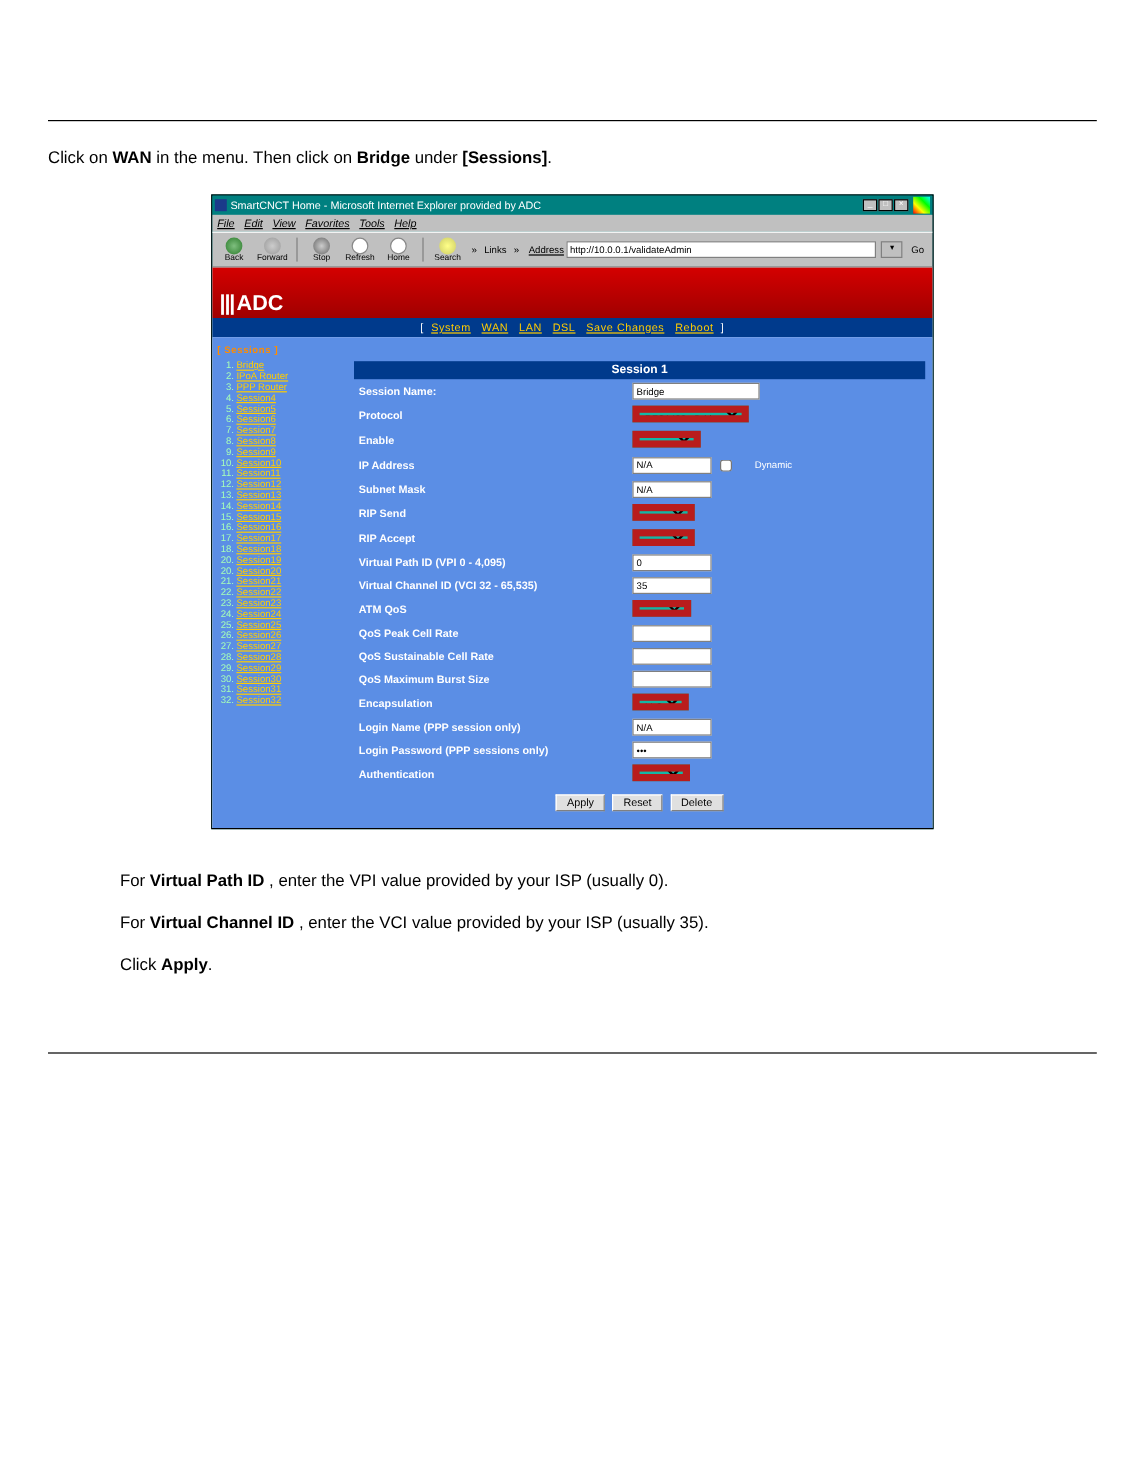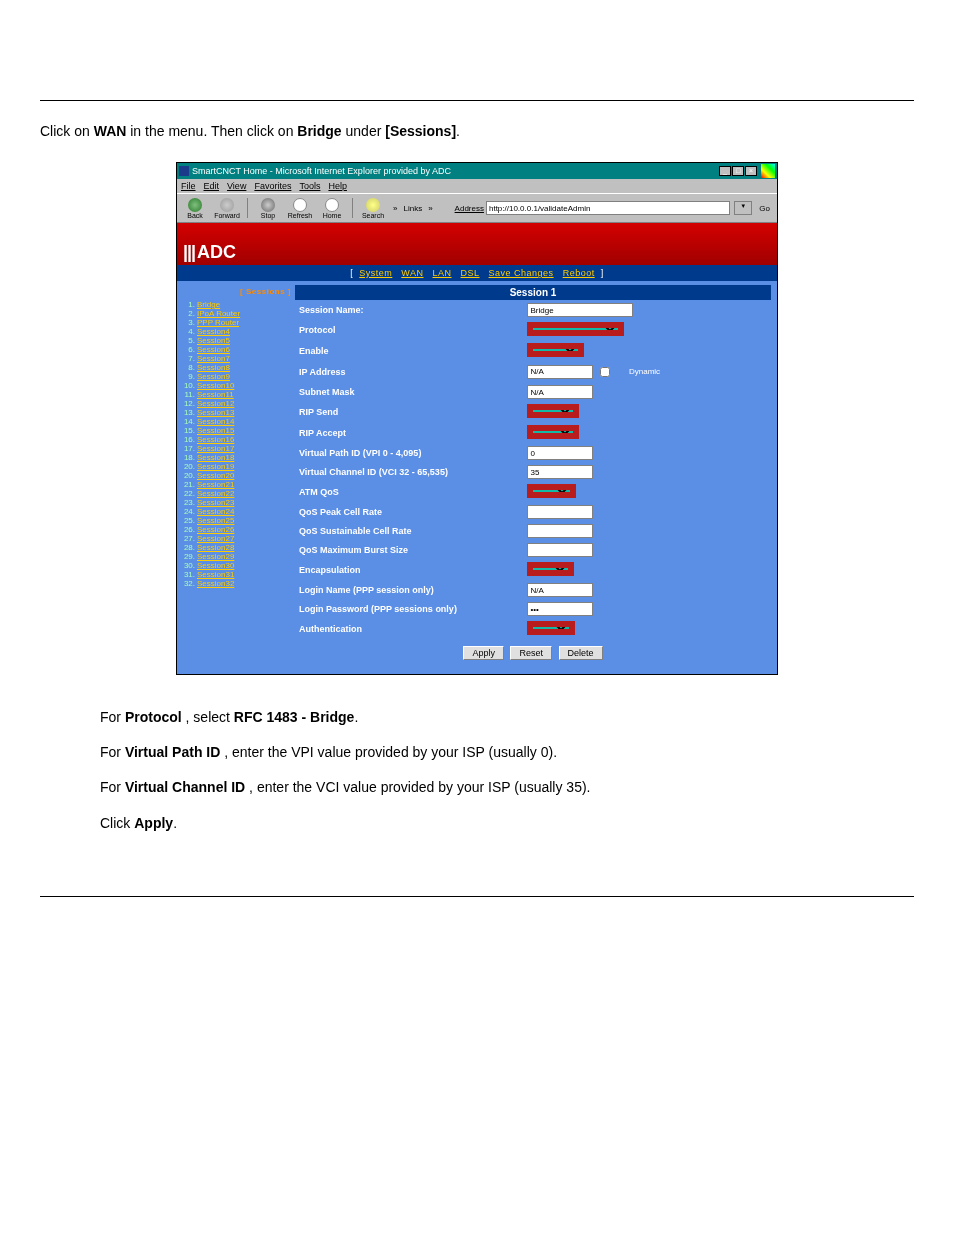--- a/index.html
+++ b/index.html
@@ -49,20 +49,21 @@
   .ie-title .wbtn.close { background:#c0c0c0;}
   .ie-title .ms-logo { width:14px; height:14px; background:linear-gradient(45deg,#f00,#ff0,#0f0,#0ff); margin-left:4px;}
   .ie-menu {
     background:#c0c0c0;
     color:#000;
     display:flex;
     gap:8px;
     padding:1px 4px;
     height:12px;
     align-items:center;
+    font-style:italic;
   }
   .ie-menu span { text-decoration:underline; text-decoration-color:#000;}
   .ie-toolbar {
     background:#c0c0c0;
     display:flex;
     align-items:center;
     padding:2px 4px;
     gap:4px;
     height:24px;
     border-top:1px solid #fff;
@@ -72,21 +73,21 @@
   .tbtn .ticon { width:14px; height:14px; border-radius:50%;}
   .ticon.back { background:radial-gradient(circle,#7fbf7f,#2a7a2a);}
   .ticon.fwd { background:radial-gradient(circle,#ccc,#999);}
   .ticon.stop { background:radial-gradient(circle,#ccc,#666);}
   .ticon.refresh { background:#fff; border:1px solid #888; box-sizing:border-box;}
   .ticon.home { background:#fff; border:1px solid #888; box-sizing:border-box;}
   .ticon.search { background:radial-gradient(circle,#ff8,#cc6);}
   .ie-toolbar .sep { width:1px; height:20px; background:#808080; margin:0 2px;}
   .ie-toolbar .linksl { font-size:8px; margin-left:auto;}
   .addrbar { display:flex; align-items:center; gap:2px; font-size:8px; flex:1;}
-  .addrbar .addrlabel { margin-left:16px;text-decoration:underline;}
+  .addrbar .addrlabel { margin-left:2px;text-decoration:underline;}
   .addrbar input { flex:1; height:12px; font-size:8px; padding:0 2px; border:1px solid #808080;}
   .gobtn { width:16px; height:12px; background:#c0c0c0; border:1px solid #808080; font-size:7px; text-align:center;}
   .chev { font-size:8px; padding:0 2px;}
 
   .ie-body { background:#fff; }
   .banner { height:40px; background:linear-gradient(#d40000,#a00000); color:#fff; font-weight:bold; font-size:18px; display:flex; align-items:flex-end; padding:0 6px 2px 6px;}
   .banner .stripes { display:inline-block; margin-right:2px; letter-spacing:-1px;}
   .navstrip {
     background:#003a8c;
     color:#fff;
@@ -100,28 +101,28 @@
   .content-wrap {
     display:flex;
     background:#5b8ee5;
   }
   .sidebar {
     width:110px;
     padding:6px 4px;
     font-size:8px;
     color:#ffcc00;
   }
-  .sidebar .sbhead { color:#ff8c00; font-weight:bold; letter-spacing:0.5px; margin-bottom:4px;text-align:right;}
+  .sidebar .sbhead { color:#ff8c00; font-weight:bold; letter-spacing:0.5px; margin-bottom:4px;}
   .sidebar ol { margin:0; padding:0; list-style:none;}
   .sidebar li { color:#ffcc00; white-space:nowrap;}
   .sidebar li .num { color:#a7ffb7; display:inline-block; width:14px; text-align:right; margin-right:2px;}
   .sidebar li a { color:#ffcc00; text-decoration:underline;}
   .mainpane {
     flex:1;
-    padding:4px 6px 10px 0;
+    padding:20px 6px 10px 0;
   }
   .sesshead {
     background:#003a8c;
     color:#fff;
     text-align:center;
     font-size:10px;
     font-weight:bold;
     padding:2px 0;
   }
   table.form { width:100%; border-collapse:separate; border-spacing:0 1px; font-size:9px;}
@@ -344,24 +345,20 @@
             <button class="wbutton">Reset</button>
             <button class="wbutton">Delete</button>
           </div>
         </div>
       </div>
     </div>
   </div>
 
   <div class="steps">
     <div class="step">
-      <span>For </span><b>Protocol</b>
-      <span>, select </span><b>RFC 1483 - Bridge</b><span>.</span>
-    </div>
-    <div class="step">
       <span>For </span><b>Virtual Path ID</b>
       <span>, enter the VPI value provided by your ISP (usually 0).</span>
     </div>
     <div class="step">
       <span>For </span><b>Virtual Channel ID</b>
       <span>, enter the VCI value provided by your ISP (usually 35).</span>
     </div>
     <div class="step">
       <span>Click </span><b>Apply</b><span>.</span>
     </div>

